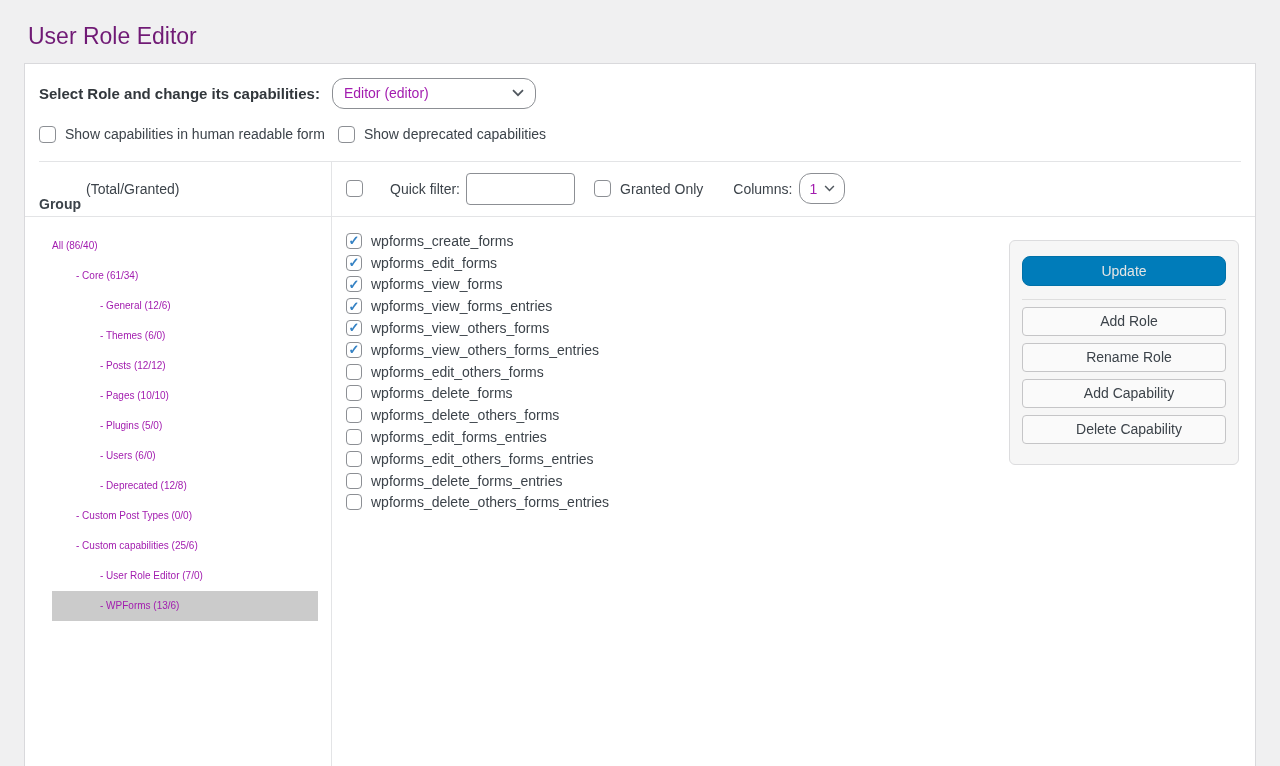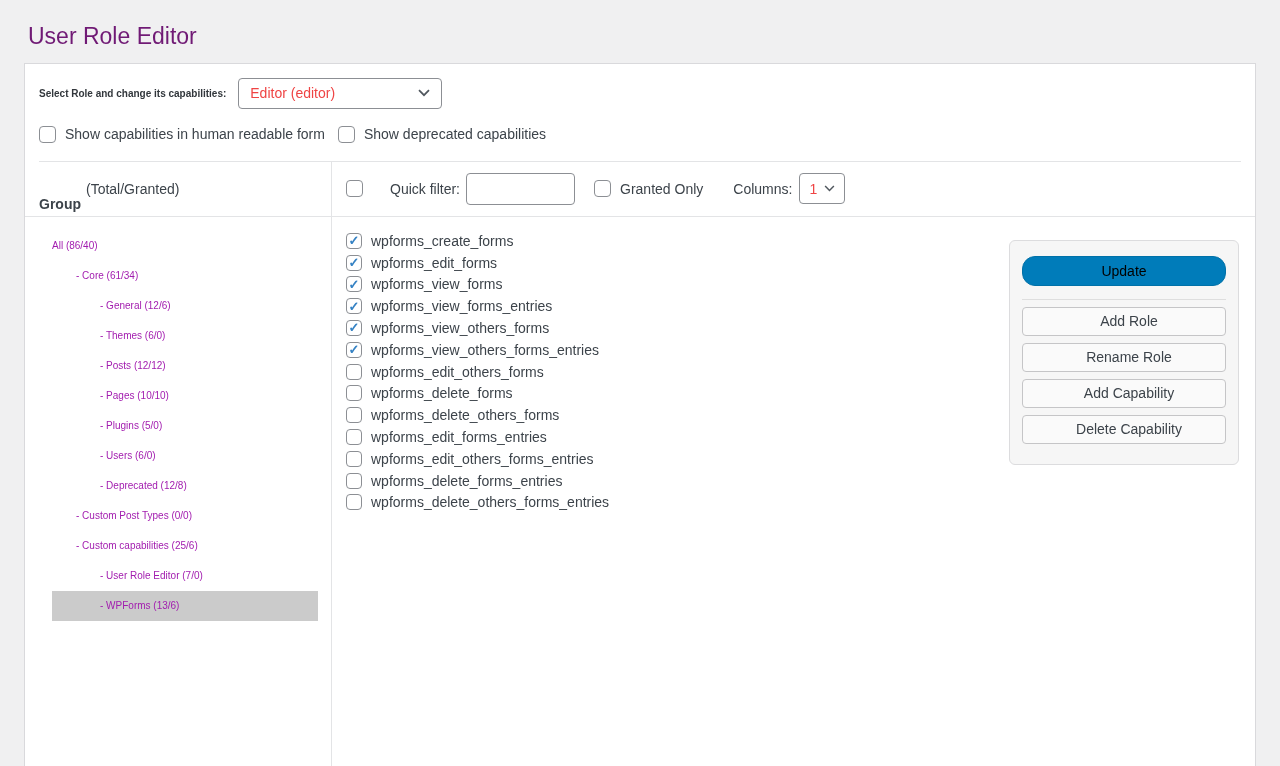--- a/index.html
+++ b/index.html
@@ -18,25 +18,25 @@
     line-height: 1.3;
   }
   .box {
     margin: 0 24px;
     background: #fff;
     border: 1px solid #d9d9dc;
     height: 740px;
   }
   .top { padding: 14px 14px 0 14px; }
   .role-row { display: flex; align-items: center; gap: 12px; }
-  .role-label { font-size: 10px; font-weight: 700; color: #32373c; }
+  .role-label { font-size: 15px; font-weight: 700; color: #32373c; }
   .select {
     display: inline-flex; align-items: center; justify-content: space-between;
-    border: 1px solid #8c8f94; border-radius: 4px; background: #fff;
-    height: 31px; padding: 0 11px; font-size: 14px; color: #ef4444; cursor: pointer;
+    border: 1px solid #8c8f94; border-radius: 12px; background: #fff;
+    height: 31px; padding: 0 11px; font-size: 14px; color: #a21caf; cursor: pointer;
   }
   .role-select { width: 204px; }
   .cols-select { width: 46px; padding: 0 9px; }
   .chev { flex: none; margin-left: 6px; }
   .cb {
     width: 17px; height: 17px; border: 1px solid #8c8f94; border-radius: 4px;
     background: #fff; flex: none; display: inline-flex; align-items: center;
     justify-content: center; cursor: pointer;
   }
   .cb.checked::after {
@@ -79,21 +79,21 @@
   .cap-label { margin-left: 9px; font-size: 14px; color: #3c434a; }
   .actions {
     position: absolute; top: 23px; right: 16px; width: 230px;
     background: #f6f6f6; border: 1px solid #dcdcde; border-radius: 6px;
     padding: 15px 12px 20px;
   }
   .btn { display: block; width: 100%; font-size: 14px; cursor: pointer;
     font-family: "Liberation Sans", sans-serif; }
   .btn-primary {
     height: 30px; background: #007cba; border: 1px solid #0071a8;
-    border-radius: 13px; color: #000000;
+    border-radius: 8px; color: #e5e5e5;
   }
   .actions-sep { border: none; border-top: 1px solid #dedede; margin: 13px 0 4px; }
   .btn-secondary {
     height: 29px; background: #fafafa; border: 1px solid #c5c5c7;
     border-radius: 4px; color: #3c434a; margin-top: 7px; padding-left: 10px;
   }
 </style>
 </head>
 <body>
 

